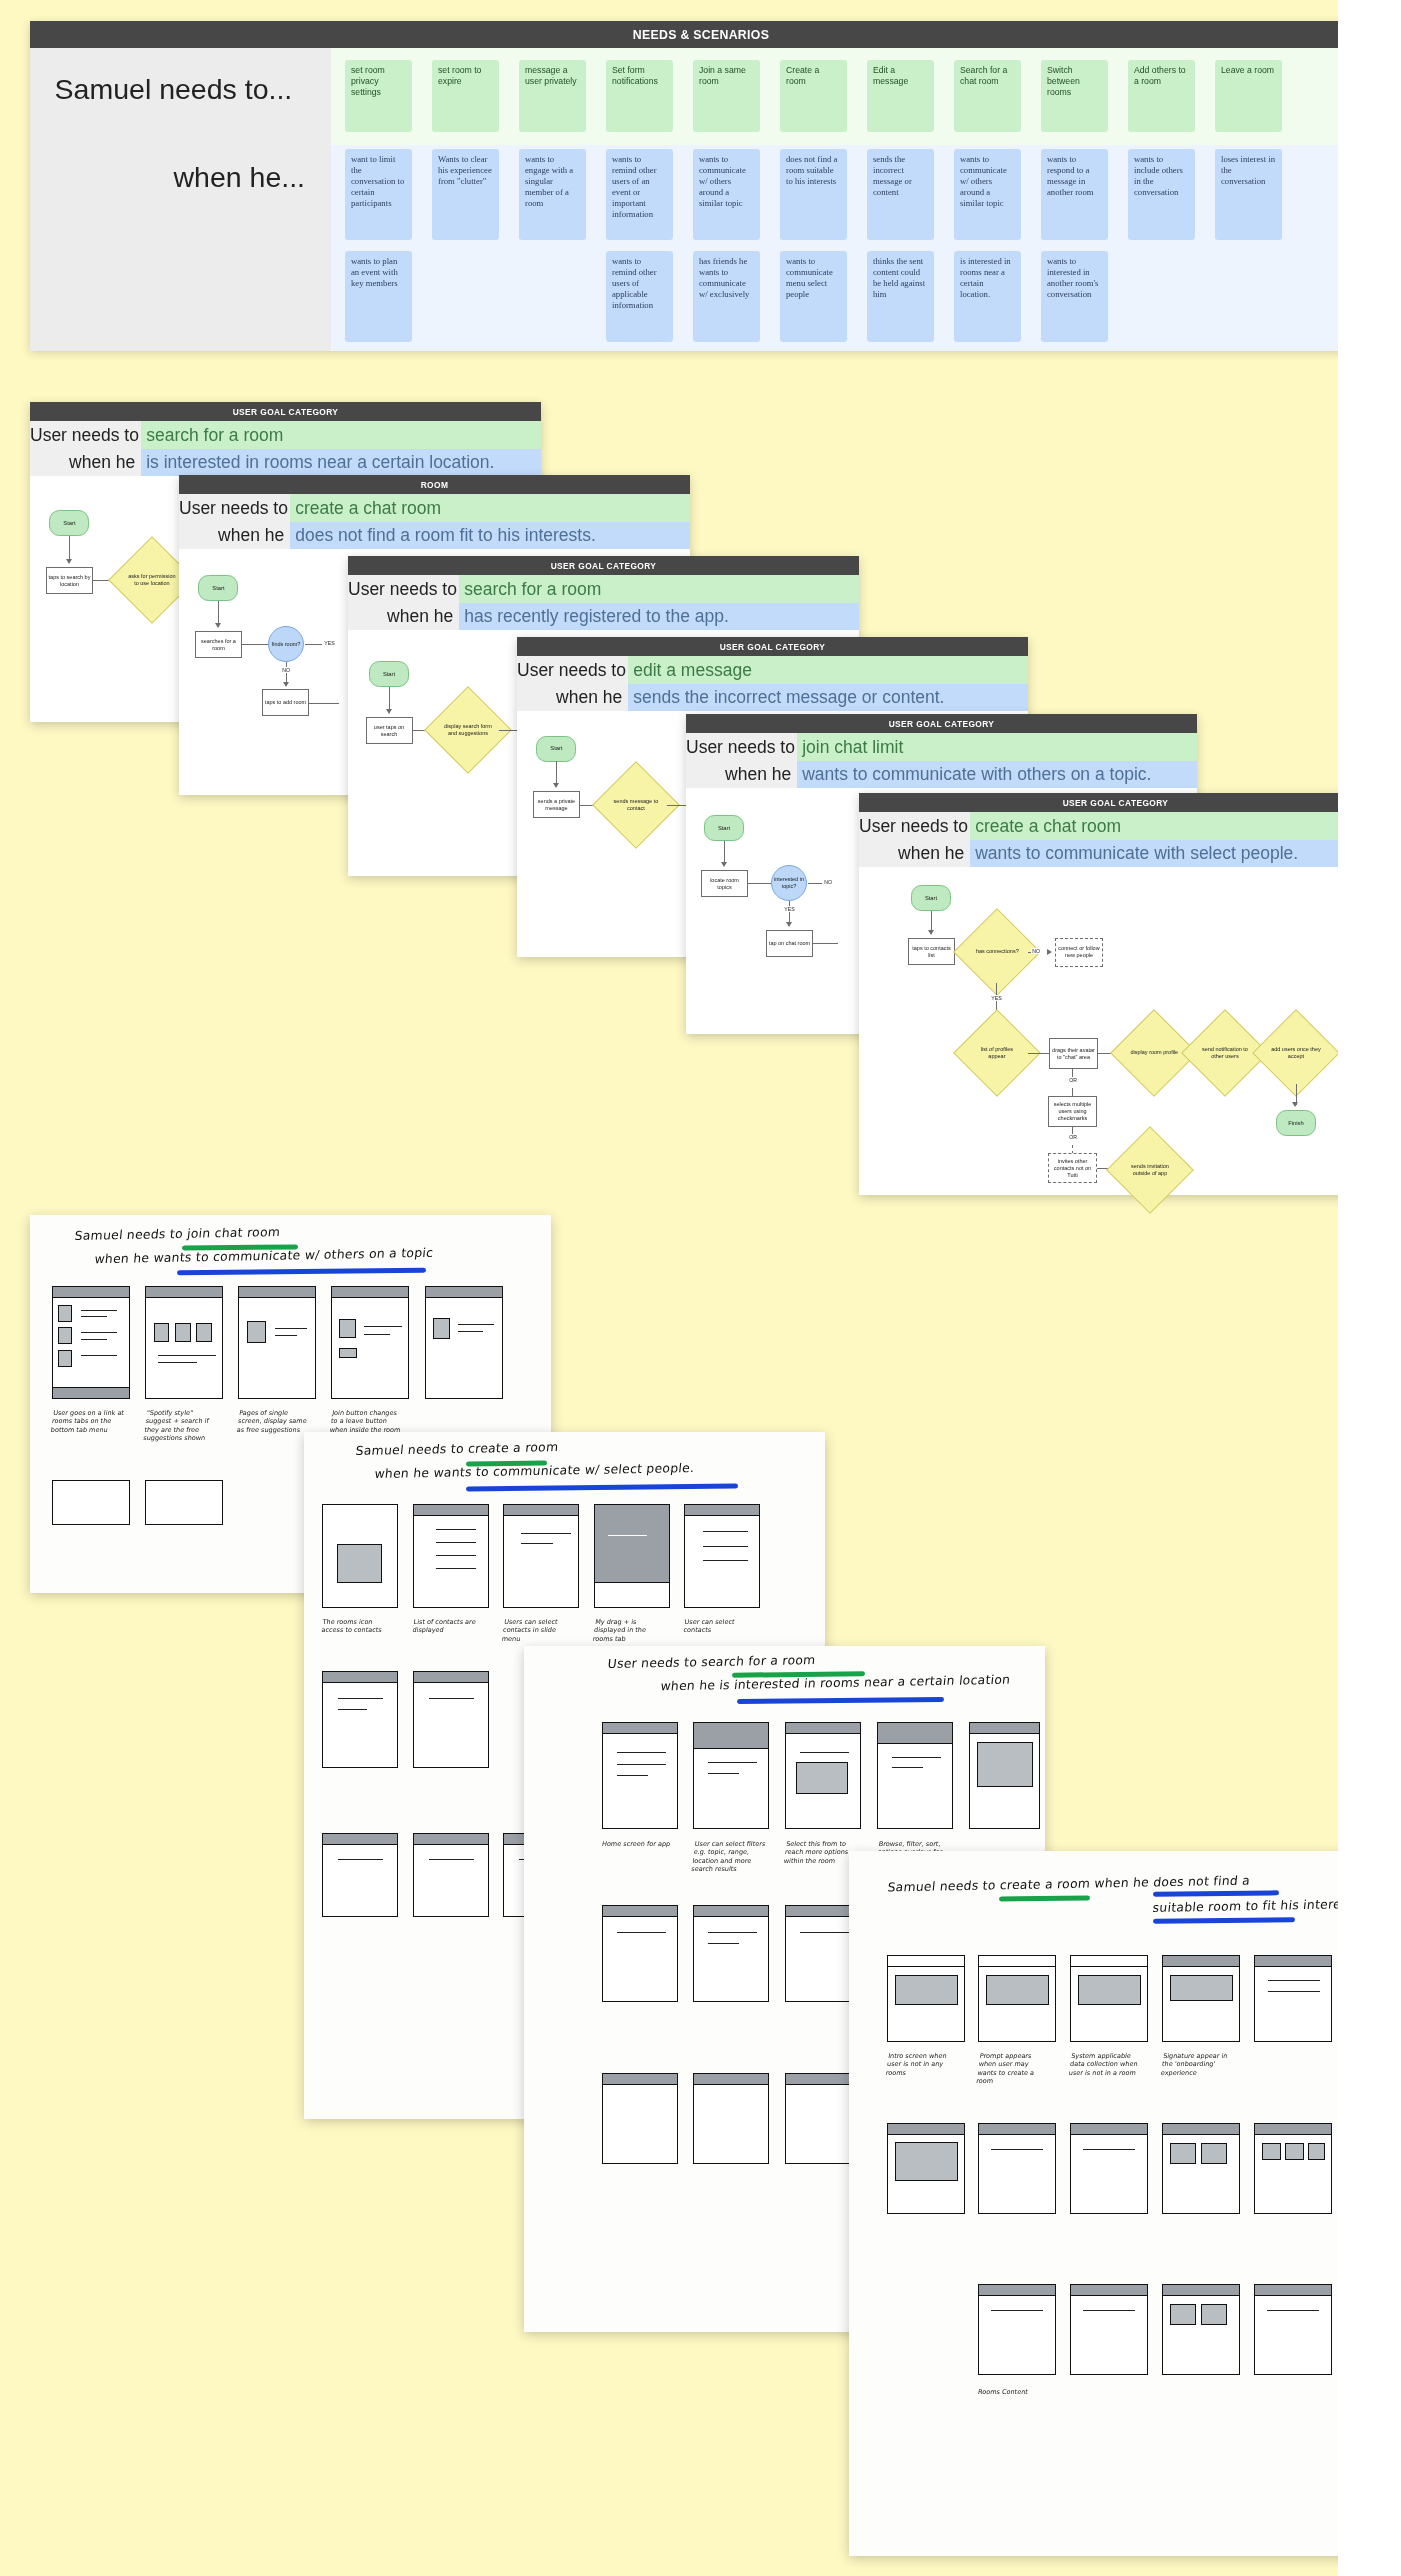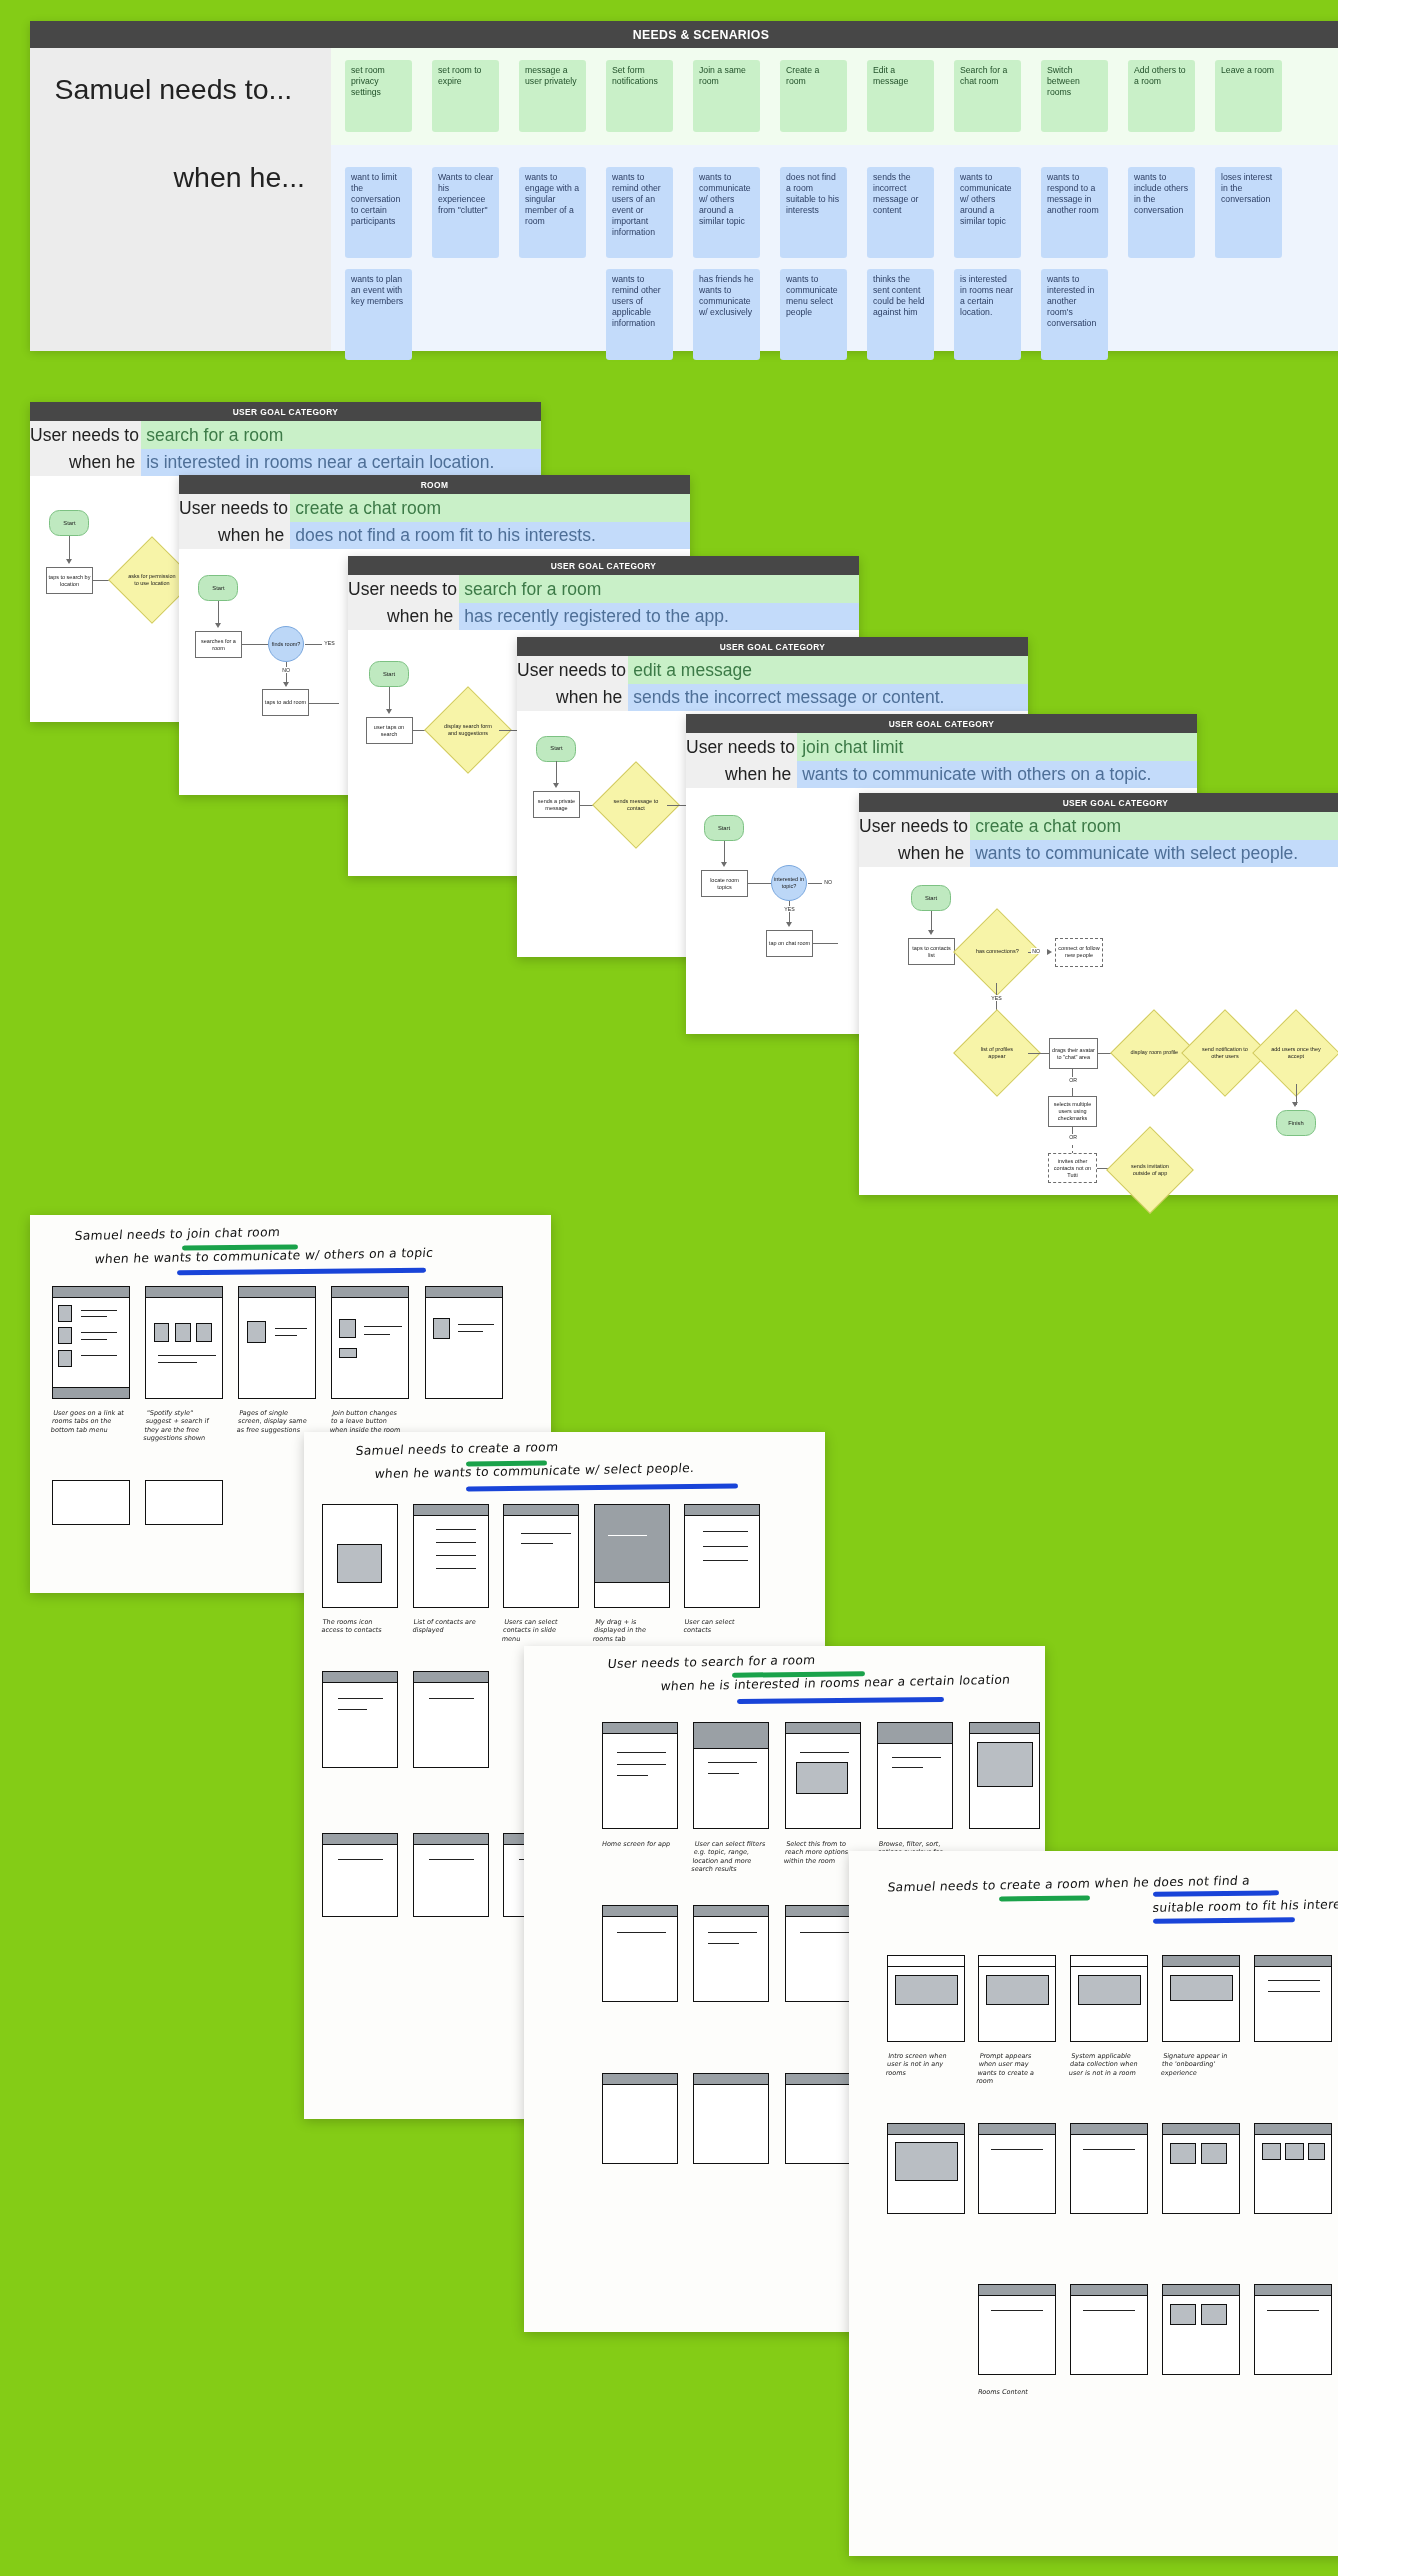--- a/index.html
+++ b/index.html
@@ -1,21 +1,21 @@
 <!DOCTYPE html>
 <html style="font-size:10.4px"><head>
 <meta charset="utf-8">
 <style>
   * { box-sizing: border-box; margin: 0; padding: 0; }
   html, body {
     width: 1402px;
     background: #ffffff;
     font-family: "Liberation Sans", sans-serif;
   }
-  .page { position: relative; width: 1338px; height: 2576px; overflow: hidden; background:#84cc16; }
+  .page { position: relative; width: 1338px; height: 2576px; overflow: hidden; background:#fef9c3; }
 
   
   .board {
     position: absolute;
     left: 30px; top: 21.3px;
     width: 1342px; height: 330px;
     background: #ececec;
     box-shadow: 0 1.9px 9px rgba(0,0,0,.18);
   }
   .board-header {
@@ -45,21 +45,22 @@
   }
   .board-right { flex: 1; position: relative; }
   .row-needs {
     background: #f1fcef;
     padding: 11.6px 0 11.6px 0;
     height: 97px;
   }
   .row-scen {
     background: #eef4fd;
     height: 206px;
-    padding-top: 22px;
+    padding-top: 4px;
+    font-family: Liberation Serif, serif;
   }
   .note-row { display: flex; gap: 20px; padding-left: 14.2px; }
   .note {
     width: 67px;
     border-radius: 3.2px;
     font-size: 8.7px;
     line-height: 11px;
     padding: 5.2px 5.8px;
     flex: none;
   }

